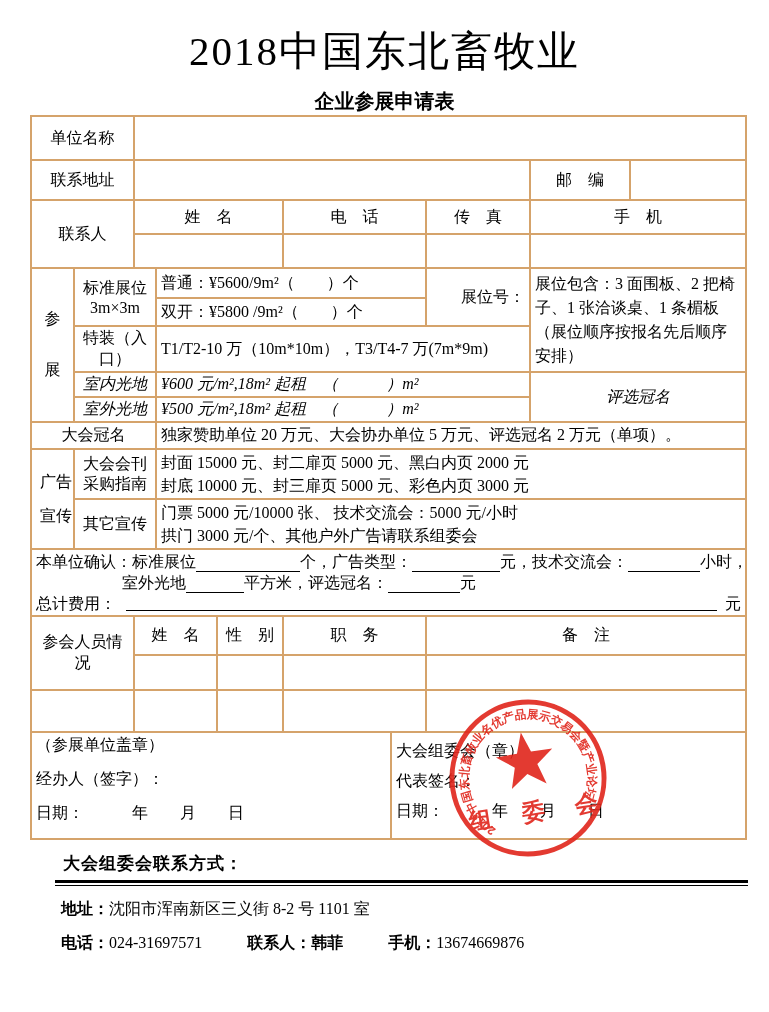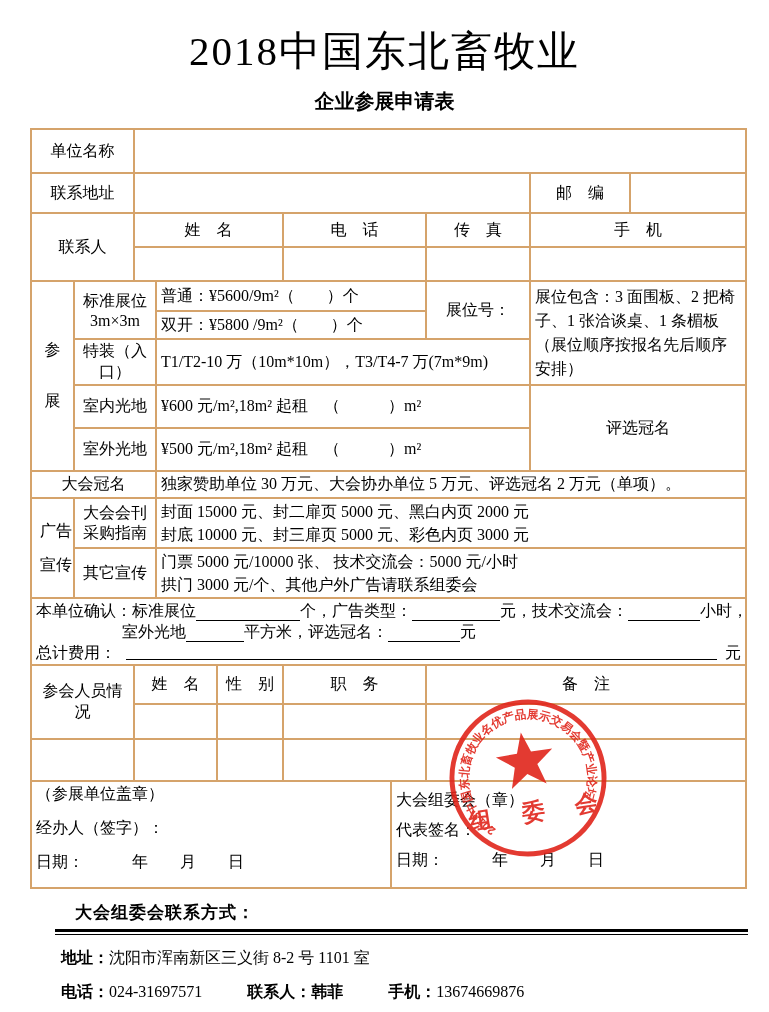--- a/index.html
+++ b/index.html
@@ -1,57 +1,57 @@
 <!DOCTYPE html>
 <html><head>
 <meta charset="utf-8">
 <style>
   html,body{margin:0;padding:0;}
   body{
     width:769px;height:1012px;background:#ffffff;position:relative;
     font-family:"Liberation Serif","DejaVu Serif",serif;color:#000;overflow:hidden;
   }
   .title{ text-align:center; font-size:41px; line-height:1.06; margin-top:30px; letter-spacing:2px;}
-  .subtitle{ text-align:center; font-size:20px; font-weight:bold; margin-top:15px; margin-bottom:13px;}
+  .subtitle{ text-align:center; font-size:20px; font-weight:bold; margin-top:15px; }
 
   table.form{ border-collapse:collapse; margin-left:30px; width:715px; table-layout:fixed;}
   table.form td{ border:2px solid #d5a36b; font-size:16px; padding:1px 4px; vertical-align:middle; overflow:hidden;}
   .lab{ text-align:center;}
   tr.h44{height:44px;} tr.h40{height:40px;border-radius:8px;} tr.h34{height:34px;} tr.h30{height:30px;}
-  tr.h28{height:28px;} tr.h26{height:26px;} tr.h25{height:43px;} tr.h27{height:27px;}
+  tr.h28{height:28px;} tr.h26{height:26px;} tr.h25{height:25px;font-style:italic;} tr.h27{height:27px;}
   tr.h50{height:50px;} tr.h47{height:47px;} tr.h64{height:64px;} tr.h39{height:39px;font-family:Liberation Serif, serif;}
   tr.h35{height:35px;} tr.h42{height:42px;} tr.h107{height:107px;}
 
   td.vert{ padding:0;}
   td.vert .vwrap{ display:flex; flex-direction:column; align-items:center; justify-content:center; gap:30px; height:100%;}
   td.adlab{ padding:0;}
   td.adlab .vwrap{ display:flex; flex-direction:column; justify-content:center; gap:13px; height:100%;}
   td.adlab .arow{ display:flex; justify-content:space-between; padding:0 4px;}
   .price{ text-align:left; padding-left:28px;}
-  td.boothno{ vertical-align:top; text-align:center; padding-top:3px;}
+  td.boothno{ vertical-align:top; text-align:right; padding-top:3px;}
   td.includes{ vertical-align:top; text-align:left; font-size:15px; line-height:1.5; padding:3px 5px;}
   .twoline div{ line-height:23px;}
   td.content{ padding-left:6px;}
   .small2{ font-size:13px; line-height:1.25;}
   td.confirm{ padding:5px 8px 2px 6px; font-size:16px;}
   .cline{ line-height:21px; white-space:nowrap;}
   .cline.ind{ padding-left:86px;}
   .bl{ display:inline-block; border-bottom:1px solid #000; height:1.02em; vertical-align:bottom;}
   .totalline{ display:flex; align-items:flex-end; line-height:21px;}
   .totalgrow{ flex:1; border-bottom:1px solid #000; height:0; margin:0 8px 3px 10px;}
   td.sign{ vertical-align:top; font-size:16px;}
   td.signL{ padding:20px 0 0 34px;margin-top:6px;}
   td.signL div{ margin-bottom:13px;}
   td.signR{ padding:32px 0 0 28px;}
   td.signR div{ margin-bottom:9px;}
 
   .stamp{ position:absolute; left:444px; top:694px; opacity:0.9; pointer-events:none;}
 
   .footer{ margin:12px 0 0 55px; width:693px;}
-  .footer-heading{ font-size:17px; font-weight:bold; margin:0 0 5px 20px; letter-spacing:1px;}
+  .footer-heading{ font-size:17px; font-weight:bold; margin:0 0 5px 8px; letter-spacing:1px;}
   .dline-a{ height:3px; background:#000;}
   .dline-b{ height:1px; background:#000; margin-top:2px;}
   .frow{ margin:13px 0 0 6px; font-size:16px; display:flex; align-items:baseline;}
   .frow .flab{ font-weight:bold;}
   .frow .gap45{ width:45px;}
 </style>
 </head>
 <body>
 
 <div class="title">
@@ -132,21 +132,21 @@
     <td colspan="2" rowspan="2" class="lab">评选冠名</td>
   </tr>
 
   <tr class="h25">
     <td colspan="2" class="lab">室外光地</td>
     <td colspan="5" class="price">¥500 元/m²,18m² 起租　（　　　）m²</td>
   </tr>
 
   <tr class="h27">
     <td colspan="3" class="lab">大会冠名</td>
-    <td colspan="7" class="content">独家赞助单位 30 万元、大会协办单位 5 万元、评选冠名 2 万元（单项）。</td>
+    <td colspan="7" class="content">独家赞助单位 20 万元、大会协办单位 5 万元、评选冠名 2 万元（单项）。</td>
   </tr>
 
   <tr class="h50">
     <td rowspan="2" class="adlab">
       <div class="vwrap">
         <div class="arow">
           <span>广</span>
           <span>告</span>
         </div>
         <div class="arow">

